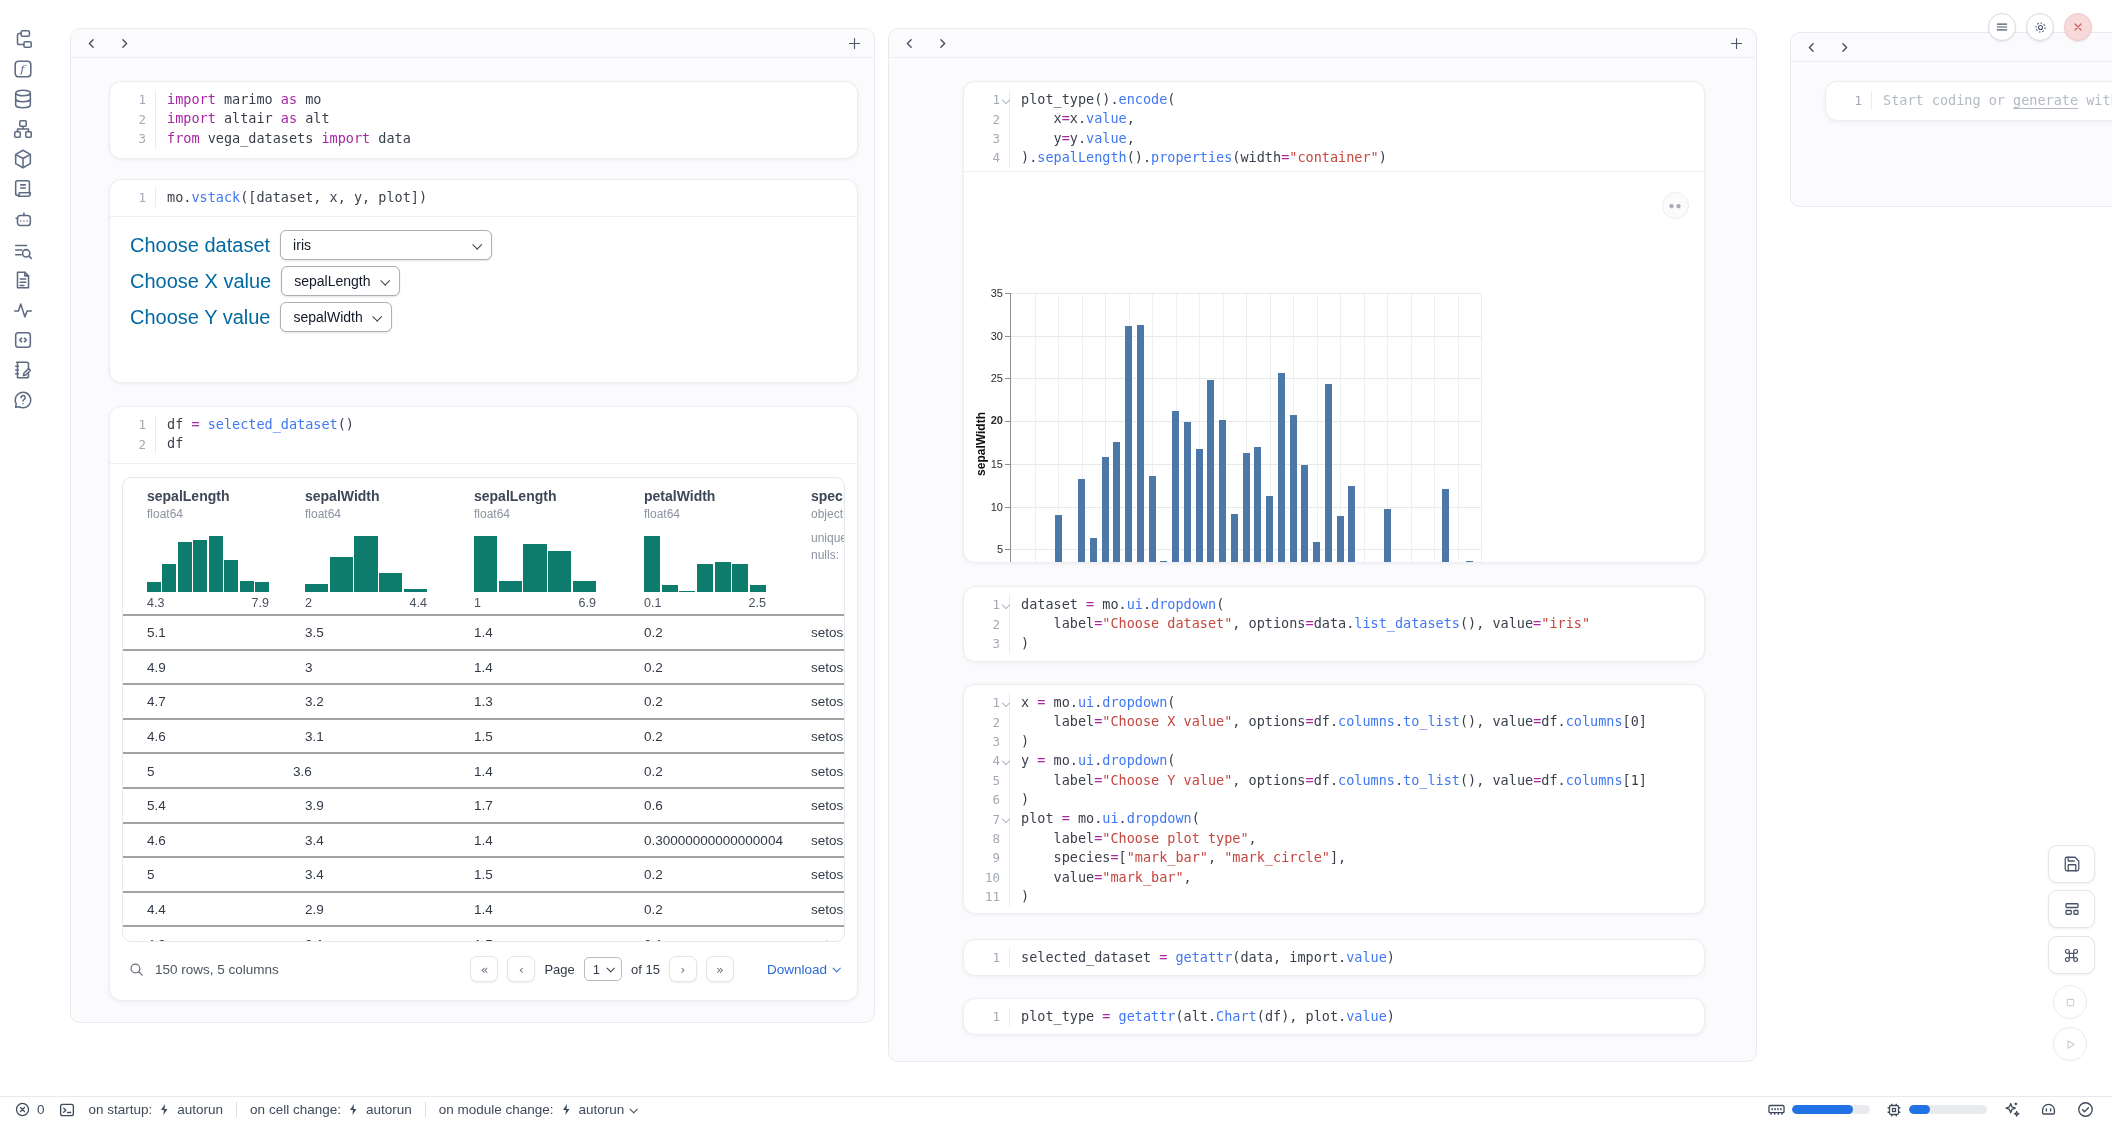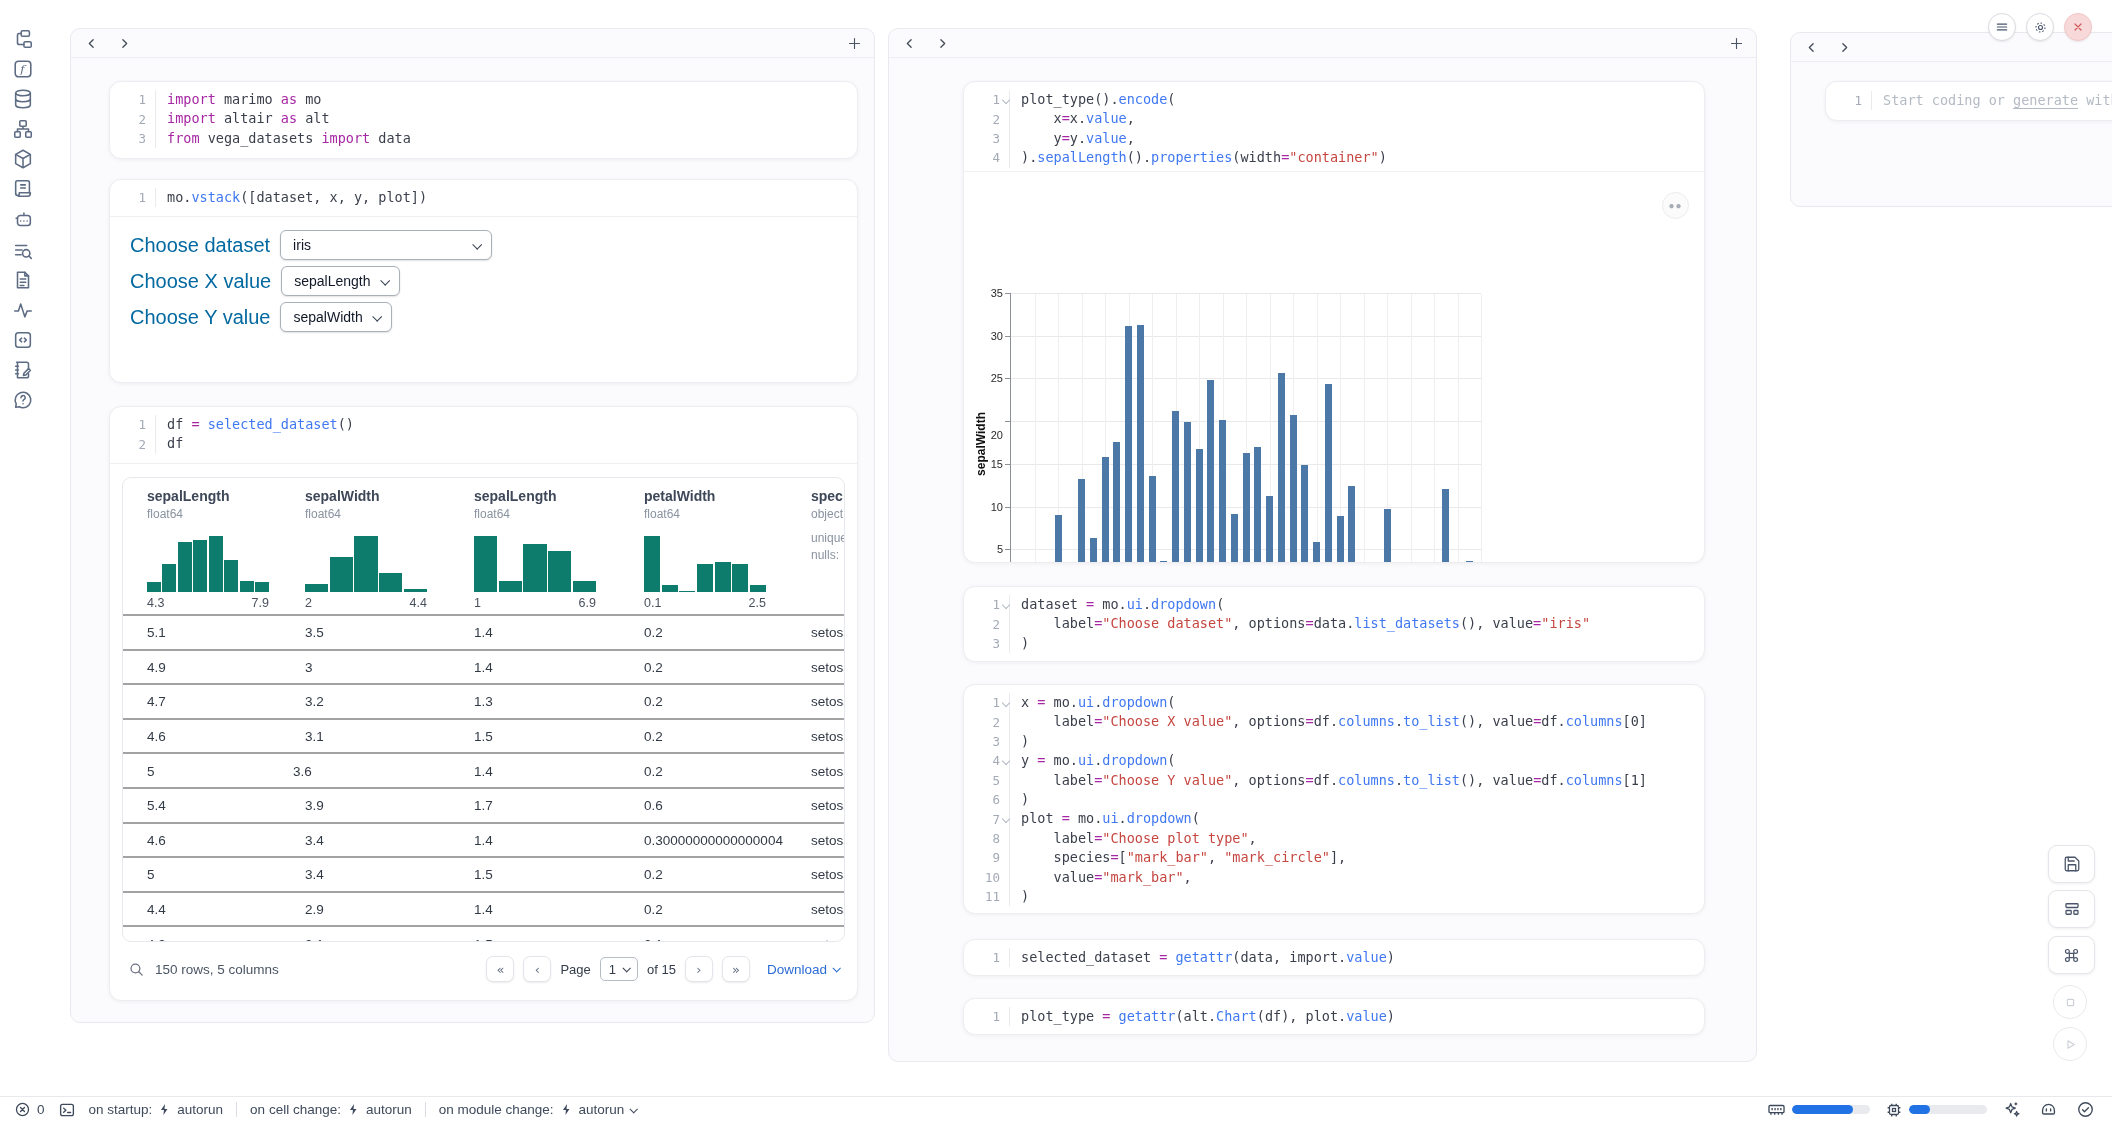--- a/index.html
+++ b/index.html
@@ -438,21 +438,21 @@
           <button class="pg-btn">«</button>
           <button class="pg-btn">‹</button>
           <span>Page</span>
           <span class="page-select">
             <span>1</span>
               <span class="caret"></span>
           </span>
           <span>of 15</span>
           <button class="pg-btn">›</button>
           <button class="pg-btn">»</button>
-          <span class="dl-link" style="margin-left:8px">
+          <span class="dl-link" style="margin-left:24px">
             <span>Download</span>
               <span class="caret"></span>
           </span>
         </div>
       </div>
     </article>
   </section>
 
   <section class="panel panel-mid">
     <div class="panel-head">
@@ -502,21 +502,21 @@
             <div class="tky" style="bottom: 42.7143px;"></div>
             <div class="yl" style="top: 256.286px;">5</div>
             <div class="gridh" style="bottom: 85.4286px;"></div>
             <div class="tky" style="bottom: 85.4286px;"></div>
             <div class="yl" style="top: 213.571px;">10</div>
             <div class="gridh" style="bottom: 128.143px;"></div>
             <div class="tky" style="bottom: 128.143px;"></div>
             <div class="yl" style="top: 170.857px;">15</div>
             <div class="gridh" style="bottom: 170.857px;"></div>
             <div class="tky" style="bottom: 170.857px;"></div>
-            <div class="yl" style="top: 142px;">20</div>
+            <div class="yl" style="top: 127px; font-weight: bold;">20</div>
             <div class="gridh" style="bottom: 213.571px;"></div>
             <div class="tky" style="bottom: 213.571px;"></div>
             <div class="yl" style="top: 85.4286px;">25</div>
             <div class="gridh" style="bottom: 256.286px;"></div>
             <div class="tky" style="bottom: 256.286px;"></div>
             <div class="yl" style="top: 42.7143px;">30</div>
             <div class="gridh" style="bottom: 299px;"></div>
             <div class="tky" style="bottom: 299px;"></div>
             <div class="yl" style="top: 0px;">35</div>
             <div class="gridv" style="left: 23.5px;"></div>

